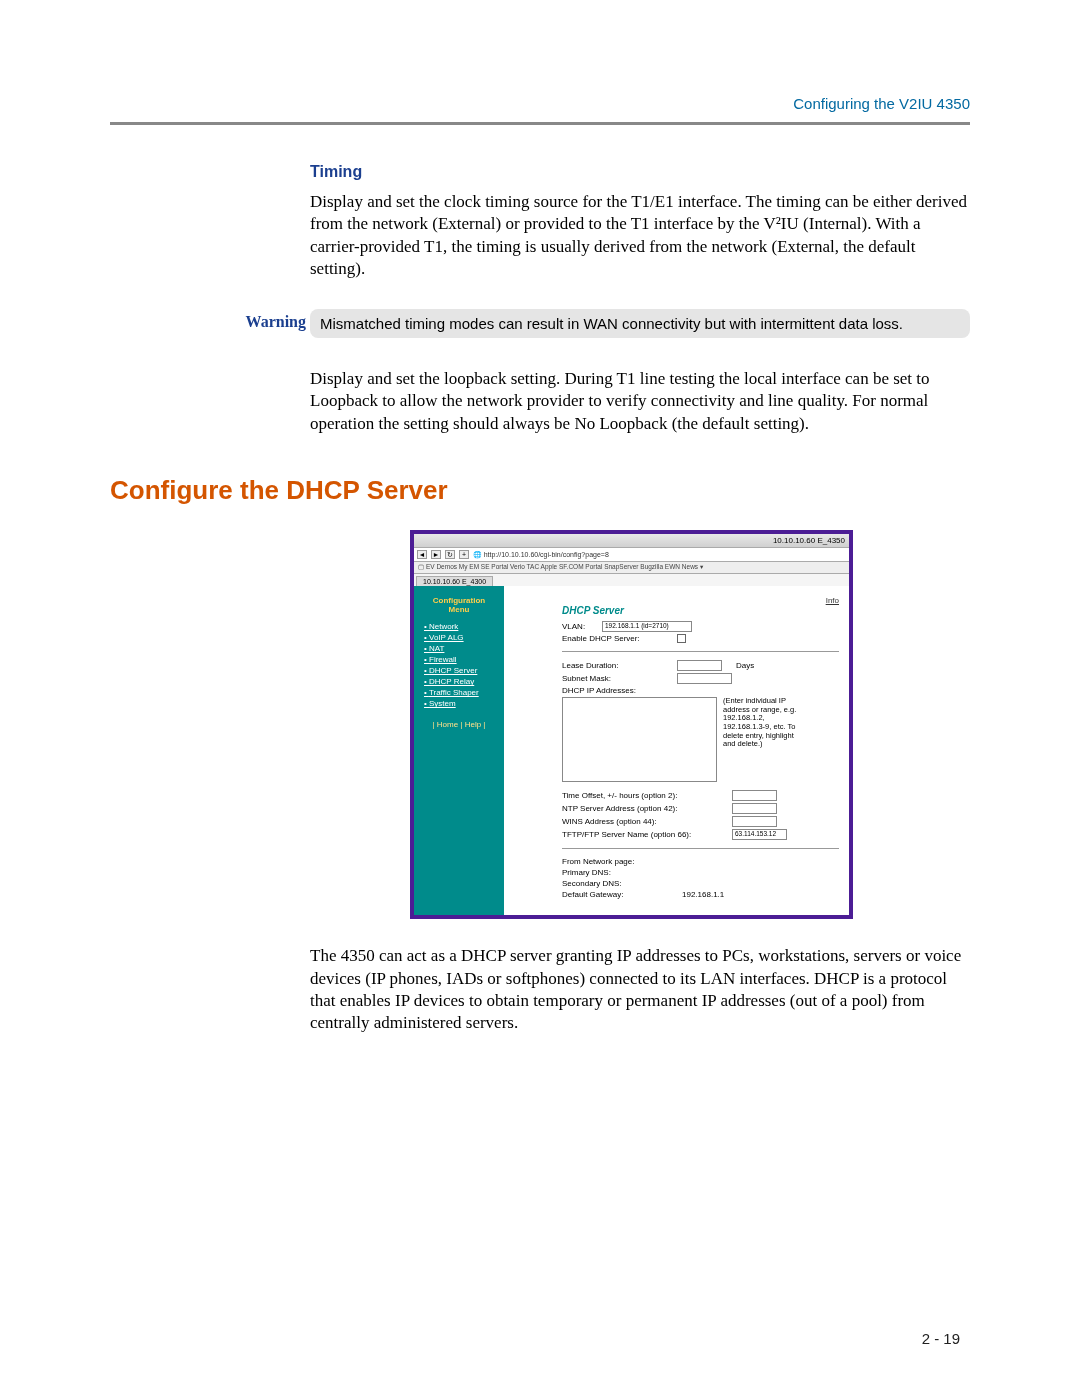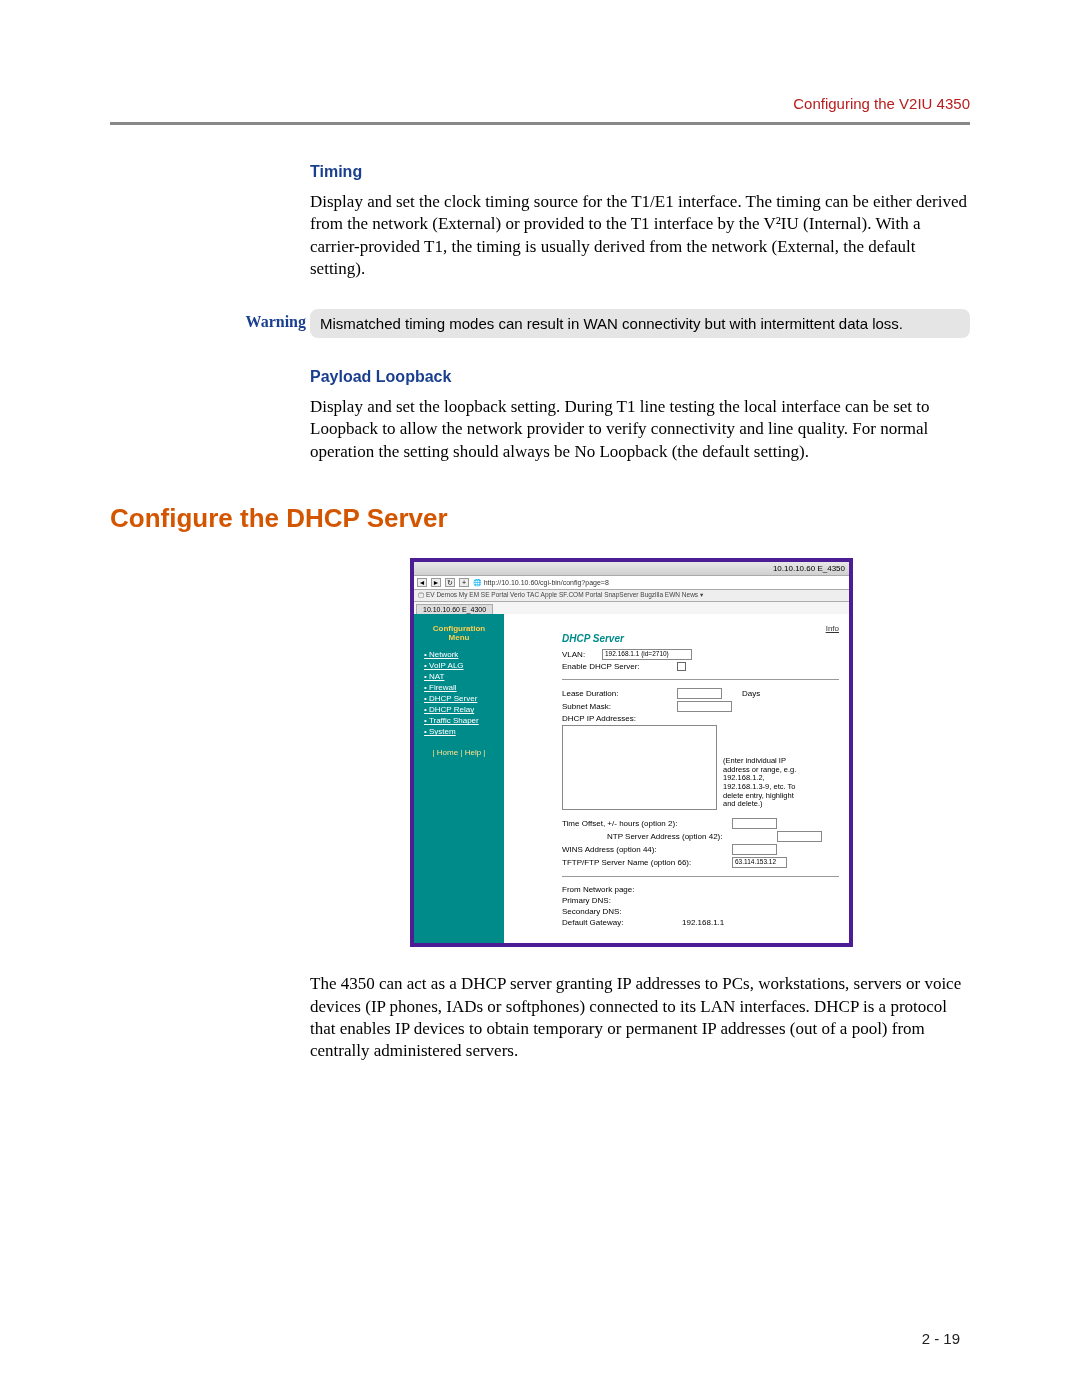--- a/index.html
+++ b/index.html
@@ -11,21 +11,21 @@
       color: #000;
       position: relative;
     }
     .page {
       padding: 95px 110px 60px 110px;
     }
     .running-header {
       text-align: right;
       font-size: 15px;
       font-family: Arial, Helvetica, sans-serif;
-      color: #b91c1c;
+      color: #0369a1;
       padding-bottom: 10px;
       border-bottom: 3px solid #888;
       margin-bottom: 38px;
     }
     .section {
       margin-left: 200px;
       margin-bottom: 28px;
     }
     .subhead {
       font-family: Arial, Helvetica, sans-serif;
@@ -181,21 +181,21 @@
       display: inline-block;
     }
     .ss-row .inp.w70 { width: 90px; }
     .ss-row .inp.w40 { width: 45px; }
     .ss-row .inp.w55 { width: 55px; }
     .ss-row .chk { width: 9px; height: 9px; border: 1px solid #666; display: inline-block; }
     .ss-iparea { display: flex; gap: 6px; margin-top: 2px; }
     .ss-iparea .ta {
       width: 155px; height: 85px; border: 1px solid #888; background: #fff;
     }
-    .ss-iparea .hint { font-size: 7.5px; line-height: 1.15; width: 78px; margin-top: 32px; }
+    .ss-iparea .hint { font-size: 7.5px; line-height: 1.15; width: 78px; }
     .ss-hr { border: 0; border-top: 1px solid #999; margin: 8px 0; }
     .page-number {
       position: absolute;
       right: 120px;
       bottom: 50px;
       font-family: Arial, sans-serif;
       font-size: 15px;
       color: #222;
     }
   </style>
@@ -209,21 +209,20 @@
     <div class="subhead">Timing</div>
     <div class="body-text">Display and set the clock timing source for the T1/E1 interface. The timing can be either derived from the network (External) or provided to the T1 interface by the V²IU (Internal). With a carrier-provided T1, the timing is usually derived from the network (External, the default setting).</div>
   </div>
 
   <div class="warning-row">
     <div class="warning-label">Warning</div>
     <div class="warning-box">Mismatched timing modes can result in WAN connectivity but with intermittent data loss.</div>
   </div>
 
   <div class="section">
-    <div class="subhead">Payload Loopback</div>
     <div class="body-text">Display and set the loopback setting. During T1 line testing the local interface can be set to Loopback to allow the network provider to verify connectivity and line quality. For normal operation the setting should always be No Loopback (the default setting).</div>
   </div>
 
   <div class="h1">Configure the DHCP Server</div>
 
   <div class="screenshot-wrap">
     <div class="screenshot">
       <div class="ss-titlebar">
           <span>10.10.10.60 E_4350</span>
         </div>
@@ -262,40 +261,40 @@
             <span class="inp w70" style="font-size:6.5px;padding:0 2px;">192.168.1.1 (id=2710)</span>
           </div>
           <div class="ss-row">
             <span class="lab">Enable DHCP Server:</span>
             <span class="chk"></span>
           </div>
           <hr class="ss-hr">
           <div class="ss-row">
             <span class="lab">Lease Duration:</span>
             <span class="inp w40"></span>
-            <span style="margin-left:20px;text-align:right;">Days</span>
+            <span style="margin-left:14px;text-align:right;">Days</span>
           </div>
           <div class="ss-row">
             <span class="lab">Subnet Mask:</span>
             <span class="inp w55"></span>
           </div>
           <div class="ss-row">
             <span class="lab">DHCP IP Addresses:</span>
           </div>
           <div class="ss-iparea">
             <div class="ta"></div>
             <div class="hint">(Enter individual IP address or range, e.g. 192.168.1.2, 192.168.1.3-9, etc. To delete entry, highlight and delete.)</div>
           </div>
           <div style="height:6px;"></div>
           <div class="ss-row">
               <span class="lab" style="width:170px;">Time Offset, +/- hours (option 2):</span>
               <span class="inp w40"></span>
             </div>
           <div class="ss-row">
-              <span class="lab" style="width:170px;margin-left:45px;">NTP Server Address (option 42):</span>
+              <span class="lab" style="width:170px;">NTP Server Address (option 42):</span>
               <span class="inp w40"></span>
             </div>
           <div class="ss-row">
               <span class="lab" style="width:170px;">WINS Address (option 44):</span>
               <span class="inp w40"></span>
             </div>
           <div class="ss-row">
               <span class="lab" style="width:170px;">TFTP/FTP Server Name (option 66):</span>
               <span class="inp w55" style="font-size:6.5px;padding:0 2px;">63.114.153.12</span>
             </div>

